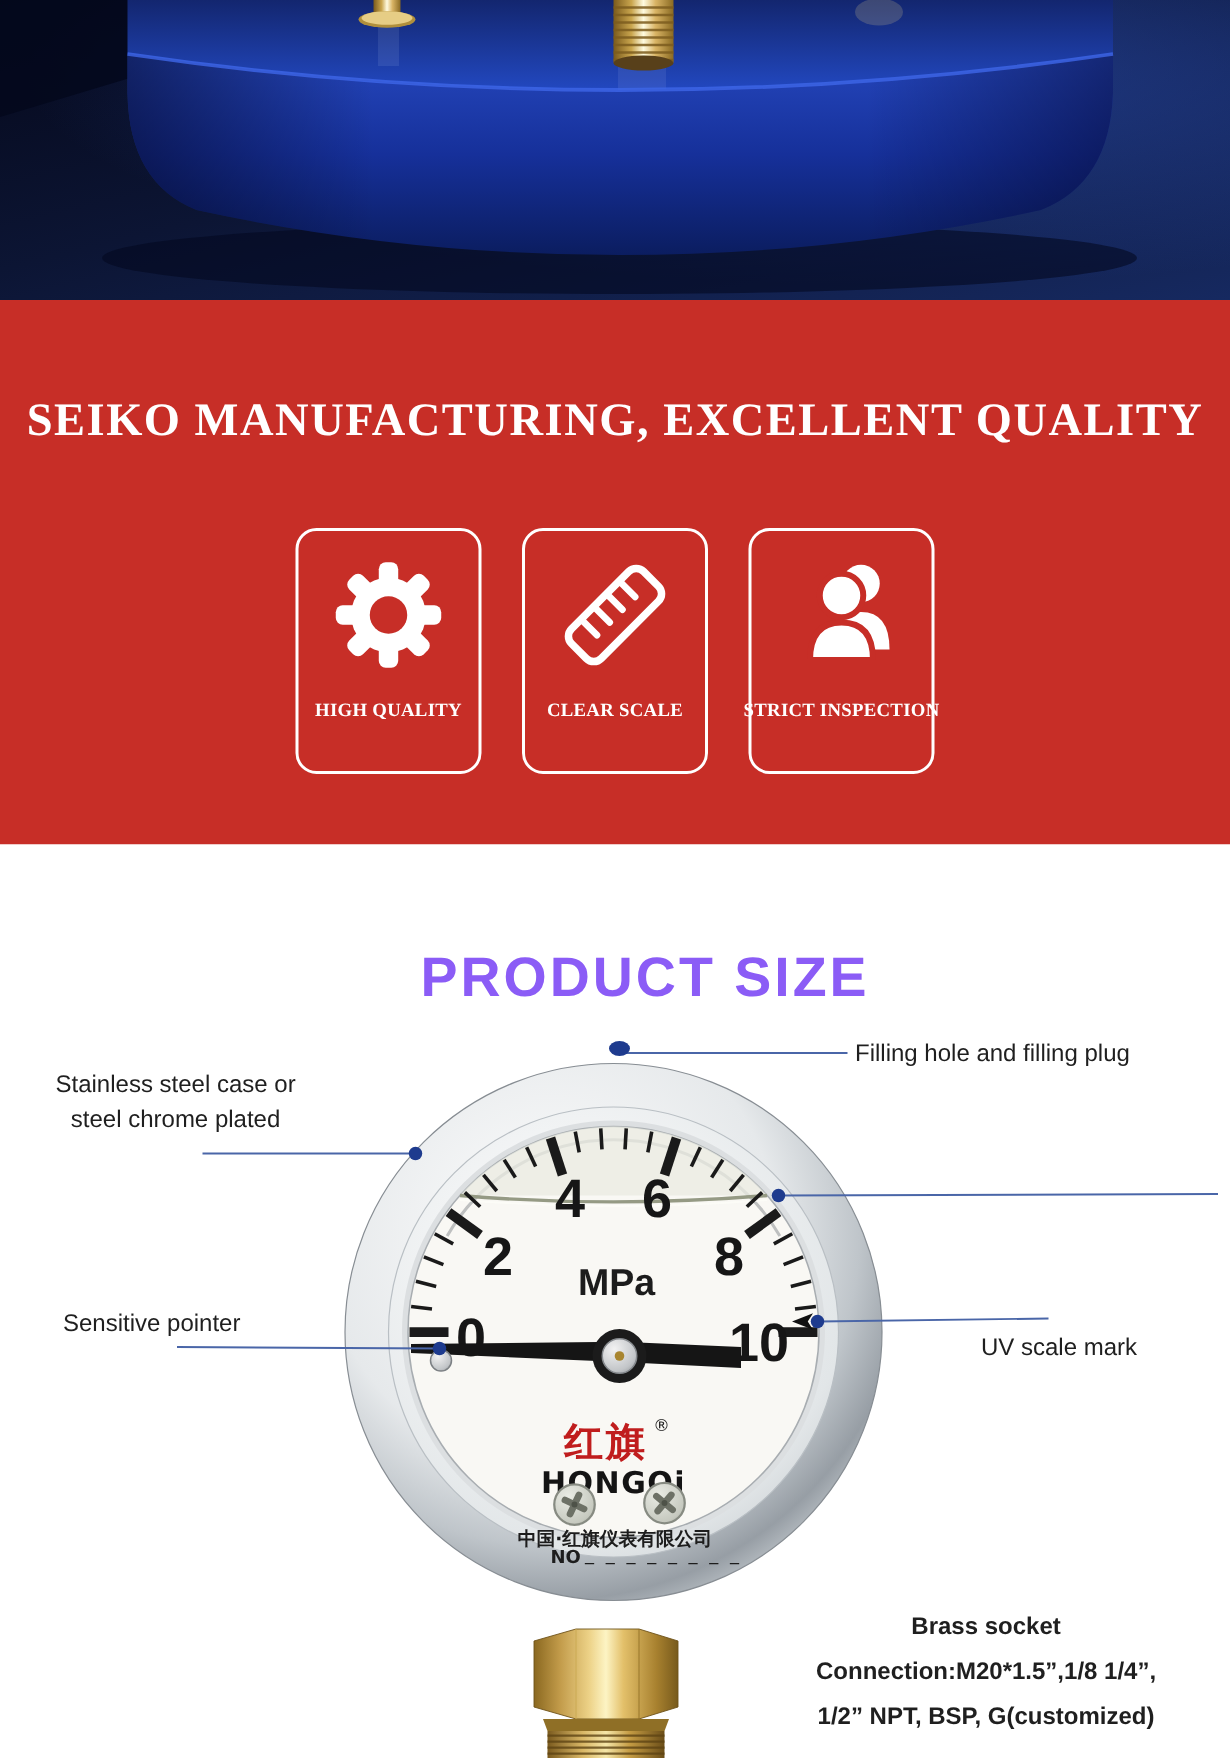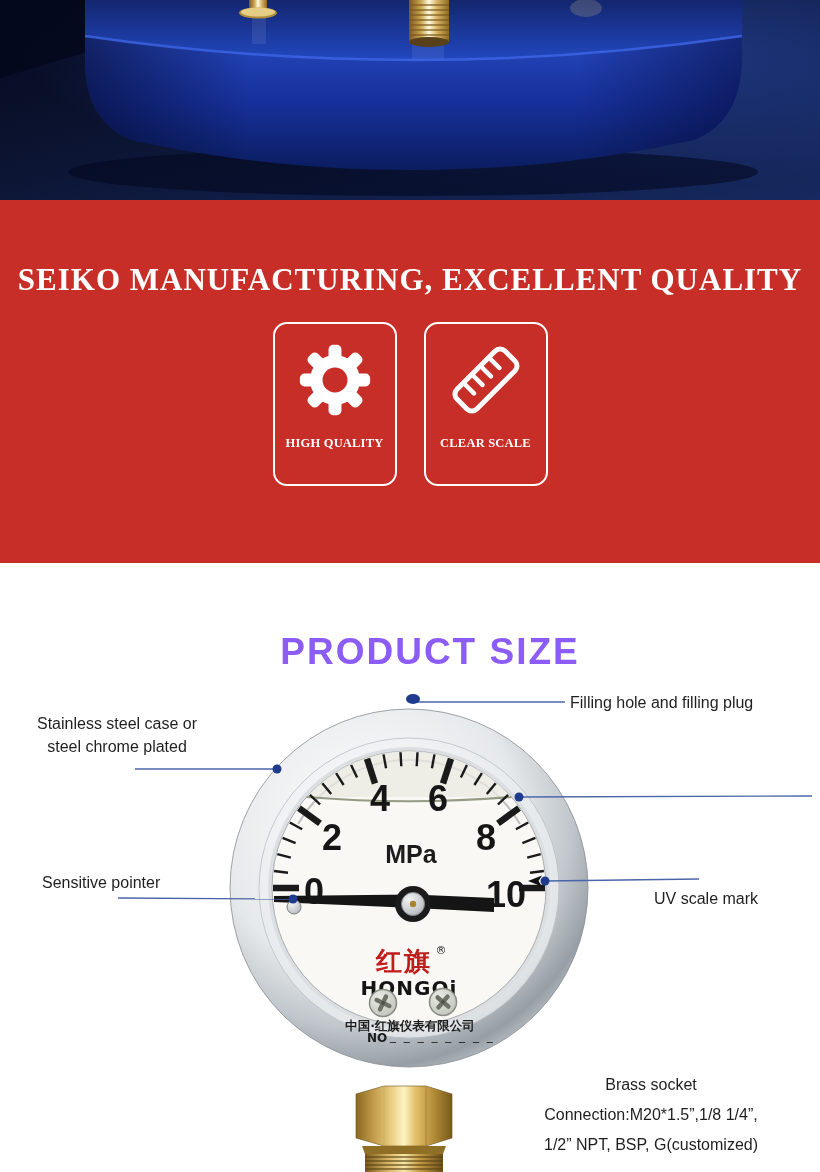--- a/index.html
+++ b/index.html
@@ -5,37 +5,37 @@
   html,body{margin:0;padding:0;background:#fff;}
   .page{position:relative;width:820px;height:1172px;overflow:hidden;
         font-family:"Liberation Sans","DejaVu Sans",sans-serif;}
   
   .hero{position:relative;width:820px;height:200px;background:#0b1233;}
   .hero svg{display:block;}
   
   .features{position:relative;width:820px;height:363px;background:#c72e27;font-family:Liberation Serif, serif;}
   .features h2{margin:0;padding:62px 0 0;text-align:center;color:#ffffff;
     font-size:31px;font-weight:800;letter-spacing:1px;line-height:36px;}
-  .cards{position:absolute;left:0;top:122px;width:820px;display:flex;
+  .cards{position:absolute;left:0;top:152px;width:820px;display:flex;
     justify-content:center;gap:27px;}
   .card{width:120px;height:160px;border:2.5px solid #ffffff;border-radius:14px;
     display:flex;flex-direction:column;align-items:center;}
   .card .icon{height:112px;display:flex;align-items:center;justify-content:center;}
   .card .label{color:#ffffff;font-size:12.5px;font-weight:600;letter-spacing:.2px;
     text-align:center;white-space:nowrap;}
   
   .size{position:relative;width:820px;height:609px;background:#ffffff;}
   .size h2{margin:0;position:absolute;top:68px;left:0;width:820px;text-align:center;
     color:#8b5cf6;font-size:37px;font-weight:800;letter-spacing:2px;padding-left:20px;}
   .gauge-svg{position:absolute;left:228px;top:145px;}
   .socket-svg{position:absolute;left:346px;top:515px;}
   .overlay{position:absolute;left:0;top:0;pointer-events:none;}
   .callout{position:absolute;color:#1f1f1f;font-size:16px;line-height:23px;white-space:nowrap;text-align:center;}
   .callout.multi{line-height:23px;}
-  .callout.brass{line-height:30px;}
+  .callout.brass{line-height:30px;font-weight:bold;}
 </style>
 </head>
 <body>
 
 <div class="page">
 
   <section class="hero">
     <svg width="820" height="200" viewBox="0 0 820 200">
       <defs>
         <linearGradient id="bgG" x1="0" y1="0" x2="1" y2="1">
@@ -142,20 +142,35 @@
                 <line x1="-6" y1="-12" x2="-6" y2="1"></line>
                 <line x1="6" y1="-12" x2="6" y2="1"></line>
                 <line x1="18" y1="-12" x2="18" y2="1"></line>
               </g>
             </g>
           </svg>
         </div>
         <div class="label">CLEAR SCALE</div>
       </div>
 
+      <div class="card">
+        <div class="icon">
+          <svg width="80" height="80" viewBox="-40 -40 80 80">
+            <g transform="translate(13,-5)" fill="#ffffff">
+              <circle cy="-16" r="12.5"></circle>
+              <path d="M-19,28 Q-19,3 0,3 Q19,3 19,28 Z"></path>
+            </g>
+            <g fill="#ffffff" stroke="#c72e27" stroke-width="4">
+              <circle cy="-13" r="14.5"></circle>
+              <path d="M-21,30 Q-21,5 0,5 Q21,5 21,30 Z"></path>
+            </g>
+          </svg>
+        </div>
+        <div class="label">STRICT INSPECTION</div>
+      </div>
 
 
     </div>
   </section>
 
   <section class="size">
     <h2>PRODUCT SIZE</h2>
 
     <svg class="socket-svg" width="116" height="94" viewBox="0 0 116 94">
       <defs>

